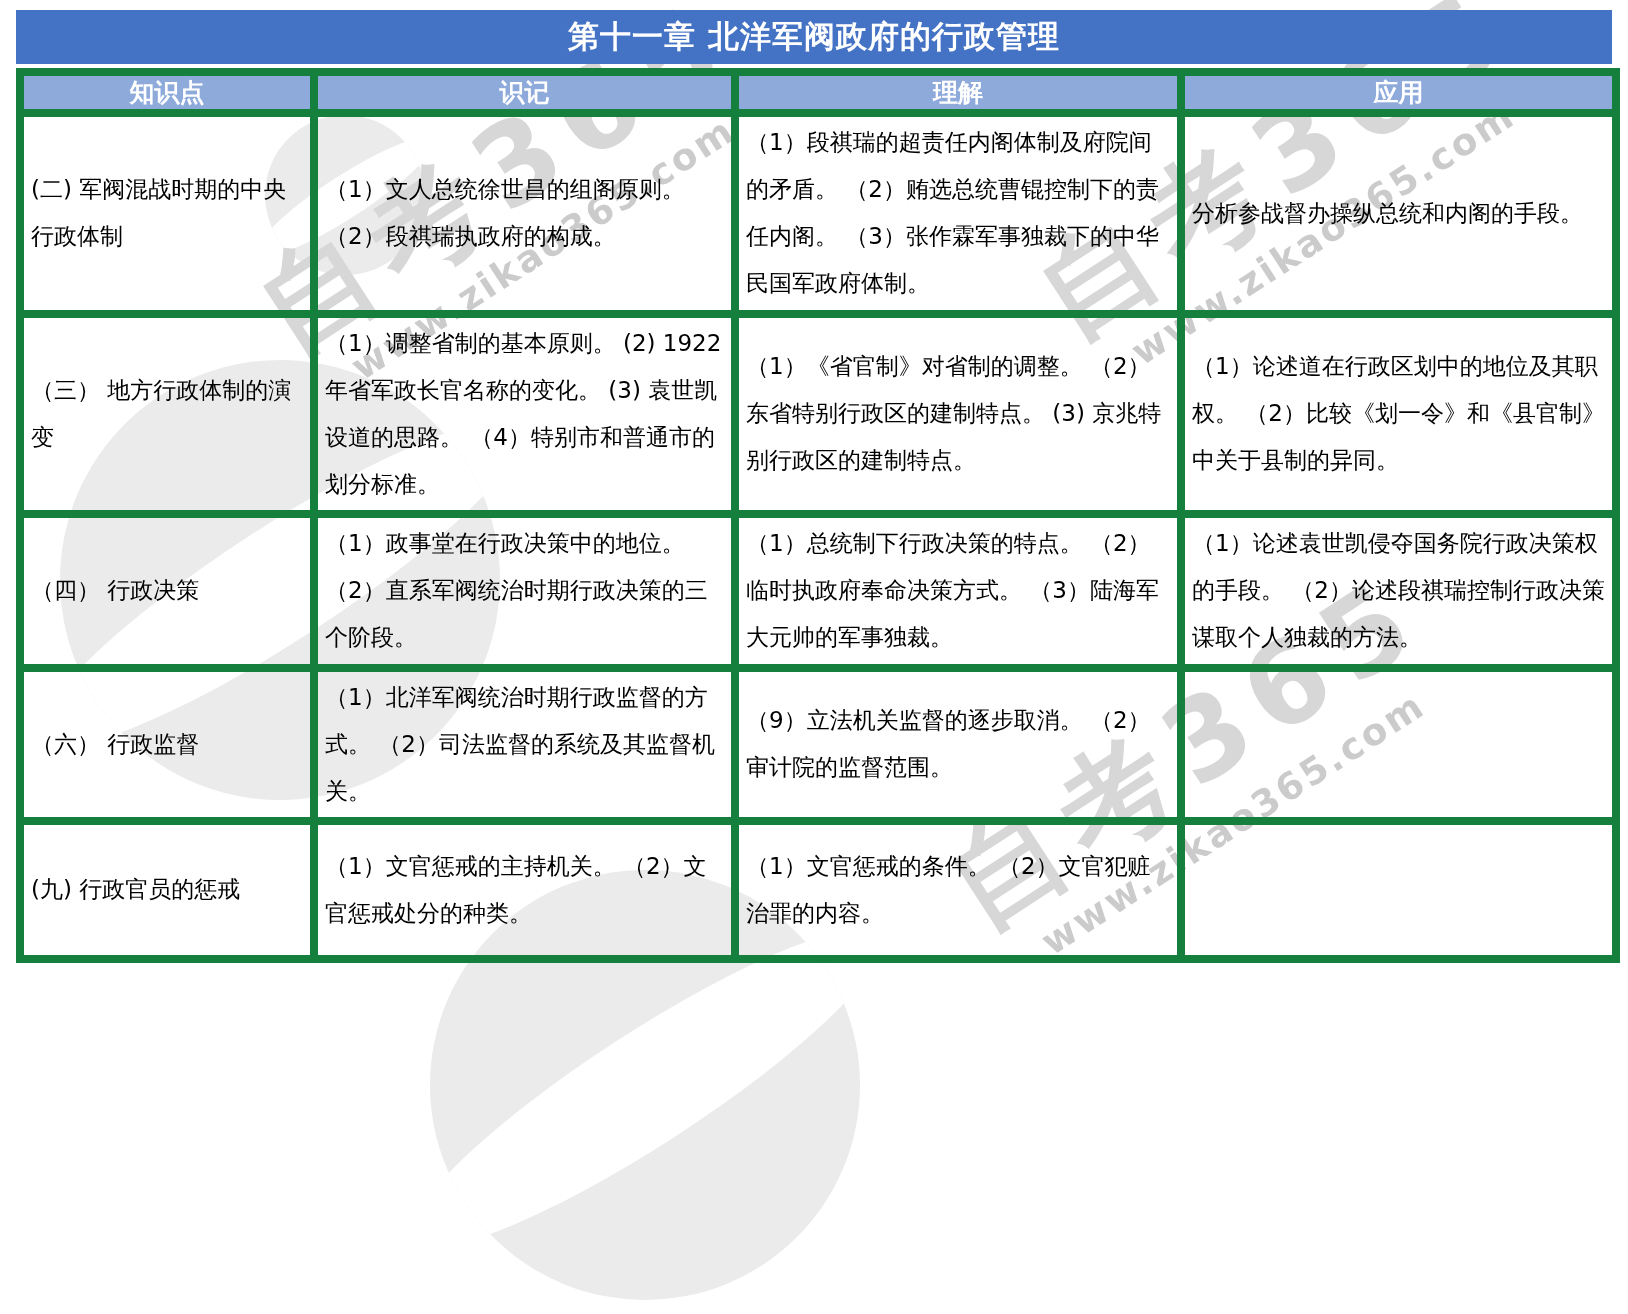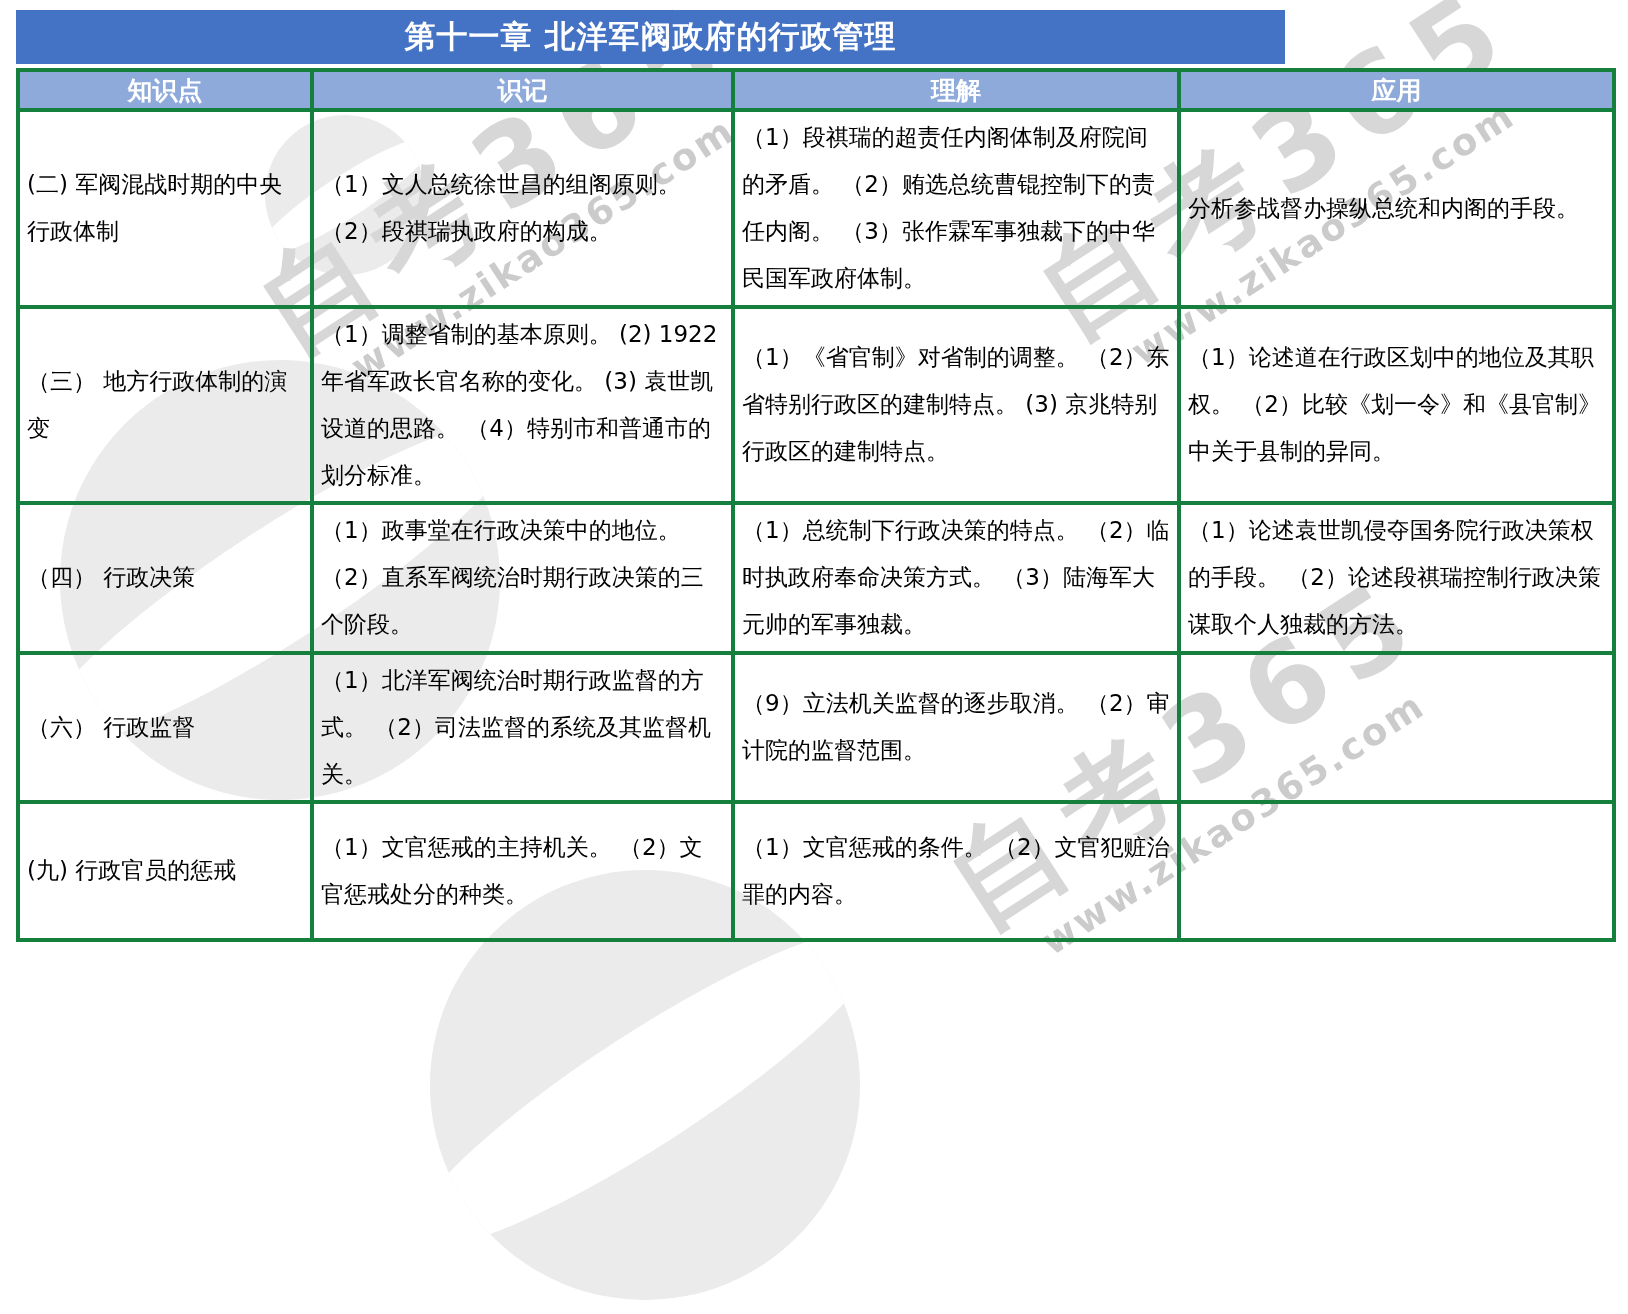--- a/index.html
+++ b/index.html
@@ -21,35 +21,35 @@
   .wm-g3 { left:920px;  top:690px;  width:560px; }
   .wm-logo { position:absolute; border-radius:50%; background:#ebebeb; overflow:hidden; }
   .wm-logo::after { content:""; position:absolute; width:130%; height:26%; left:-15%; top:38%;
                     background:#ffffff; border-radius:50%; transform:rotate(-33deg); }
   .wm-logo-a { left:60px;  top:360px; width:440px; height:440px; }
   .wm-logo-b { left:430px; top:870px; width:430px; height:430px; }
   .wm-logo-c { left:265px; top:115px; width:160px; height:160px; }
 
   
   .title-bar {
-    position:relative; z-index:1; width:1269px; height:54px;
+    position:relative; z-index:1; width:1596px; height:54px;
     background:#4472C4; color:#ffffff;
     display:flex; align-items:center; justify-content:center;
     font-size:31px; font-weight:bold; letter-spacing:1px;
     margin-bottom:4px;
   }
 
   
   table.kt {
     position:relative; z-index:1;
     width:1596px; border-collapse:collapse; table-layout:fixed;
     background:transparent;
     border:3px solid #000;
   }
-  table.kt th, table.kt td { border:4px solid #15803d; }
+  table.kt th, table.kt td { border:8px solid #15803d; }
   table.kt thead th {
     background:#8EAADB; color:#ffffff; font-weight:bold;
     font-size:25px; height:40px; text-align:center; padding:0 4px;
   }
   table.kt td {
     vertical-align:middle; text-align:left;
     font-size:23px; line-height:2.05;
     padding:2px 7px;
     background:transparent;
   }

